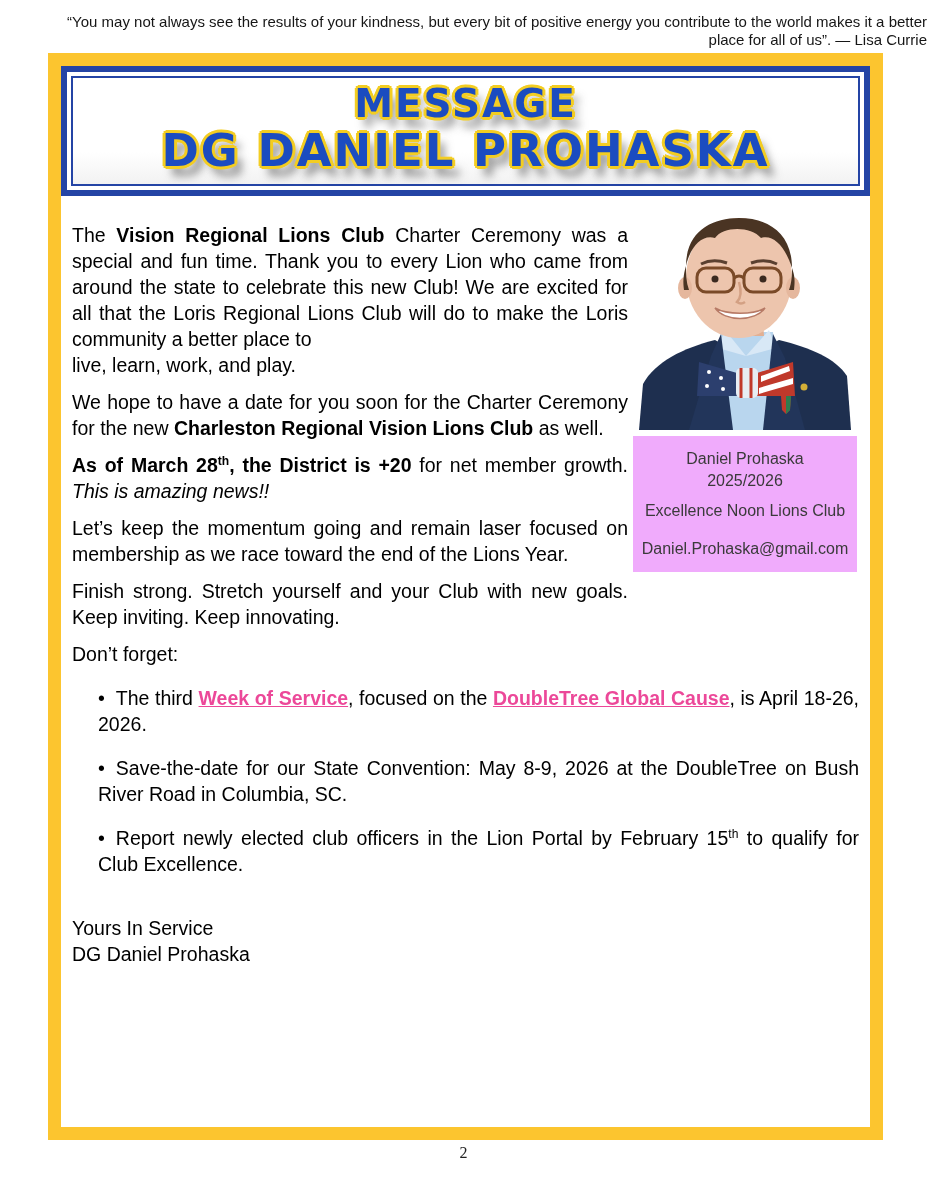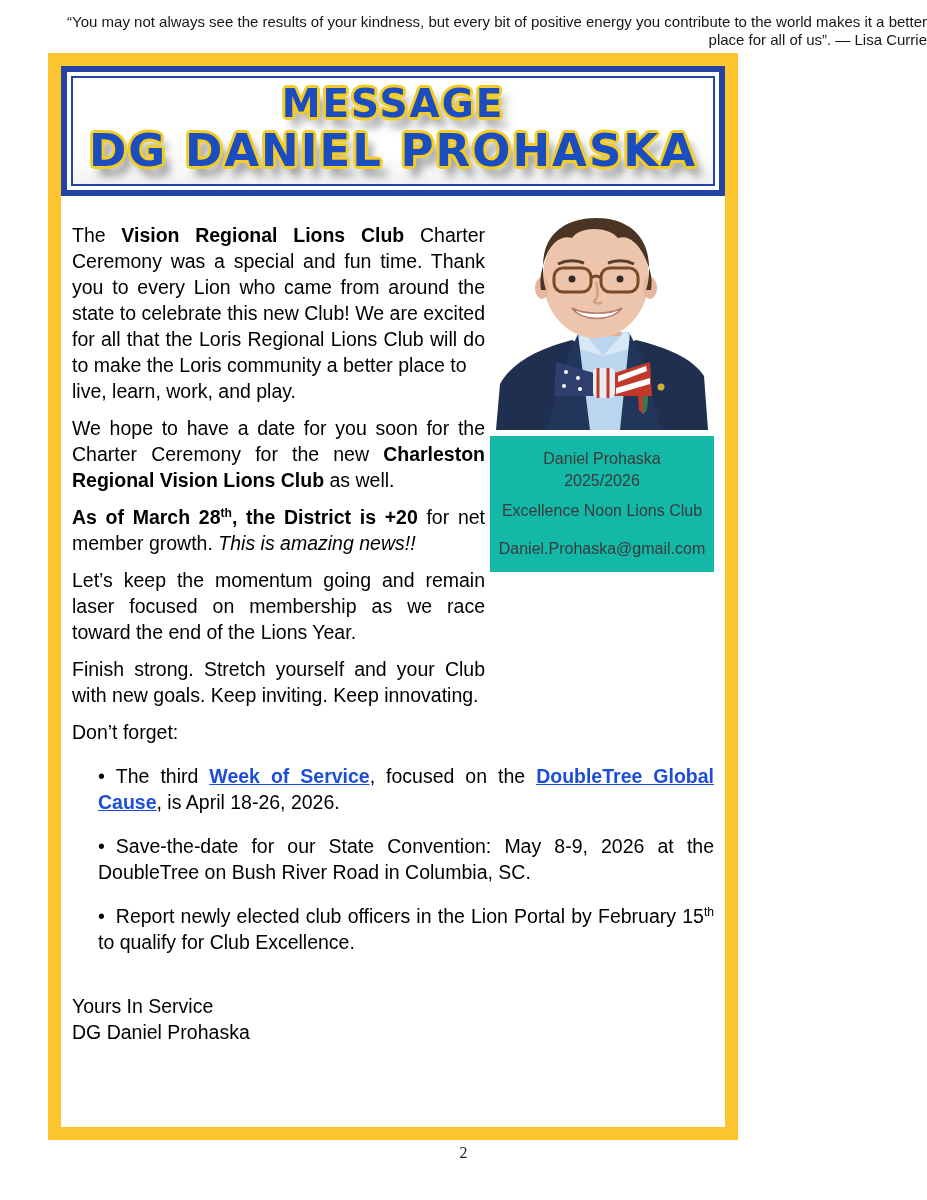--- a/index.html
+++ b/index.html
@@ -14,21 +14,21 @@
   .quote {
     text-align: right;
     font-size: 15px;
     line-height: 18px;
     padding-top: 13px;
     color: #161616;
   }
   .frame {
     position: absolute;
     left: 48px; top: 53px;
-    width: 690px; height: 1087px;
+    width: 835px; height: 1087px;
     box-sizing: border-box;
     border: 13px solid #FCC52F;
     background: #ffffff;
   }
   .header-box {
     border: 6px solid #2444A5;
     background: #ffffff;
     padding: 4px;
   }
   .header-inner {
@@ -54,34 +54,34 @@
     font-size: 19.5px;
     line-height: 26px;
     text-align: justify;
   }
   .content p { margin: 0 0 11px 0; }
   .columns { display: flex; }
   .left-col { width: 556px; }
   .right-col { width: 224px; margin-left: 5px; }
   .photo { display: block; margin-top: -6px; }
   .info-box {
-    background: #14b8a6;
+    background: #f0abfc;
     margin-top: 6px;
     text-align: center;
     font-size: 16px;
     line-height: 22px;
     color: #3a3a3a;
     padding: 12px 4px 12px 4px;
   }
   .info-box .gap { height: 8px; }
   .bullet { margin: 18px 0 0 26px !important; }
   .bullet .marker { margin-right: 11px; }
   sup { font-size: 62%; line-height: 0; vertical-align: super; }
   sup.b { font-weight: bold; }
-  a.doclink { color: #1d4ed8; font-weight: bold; text-decoration: underline; cursor: pointer; }
+  a.doclink { color: #ec4899; font-weight: bold; text-decoration: underline; cursor: pointer; }
   i { font-style: italic; }
   .signature { margin-top: 38px !important; }
   .page-num {
     position: absolute;
     top: 1144px; left: 0;
     width: 100%;
     text-align: center;
     font-family: "Liberation Serif", serif;
     font-size: 16px;
     color: #222;

